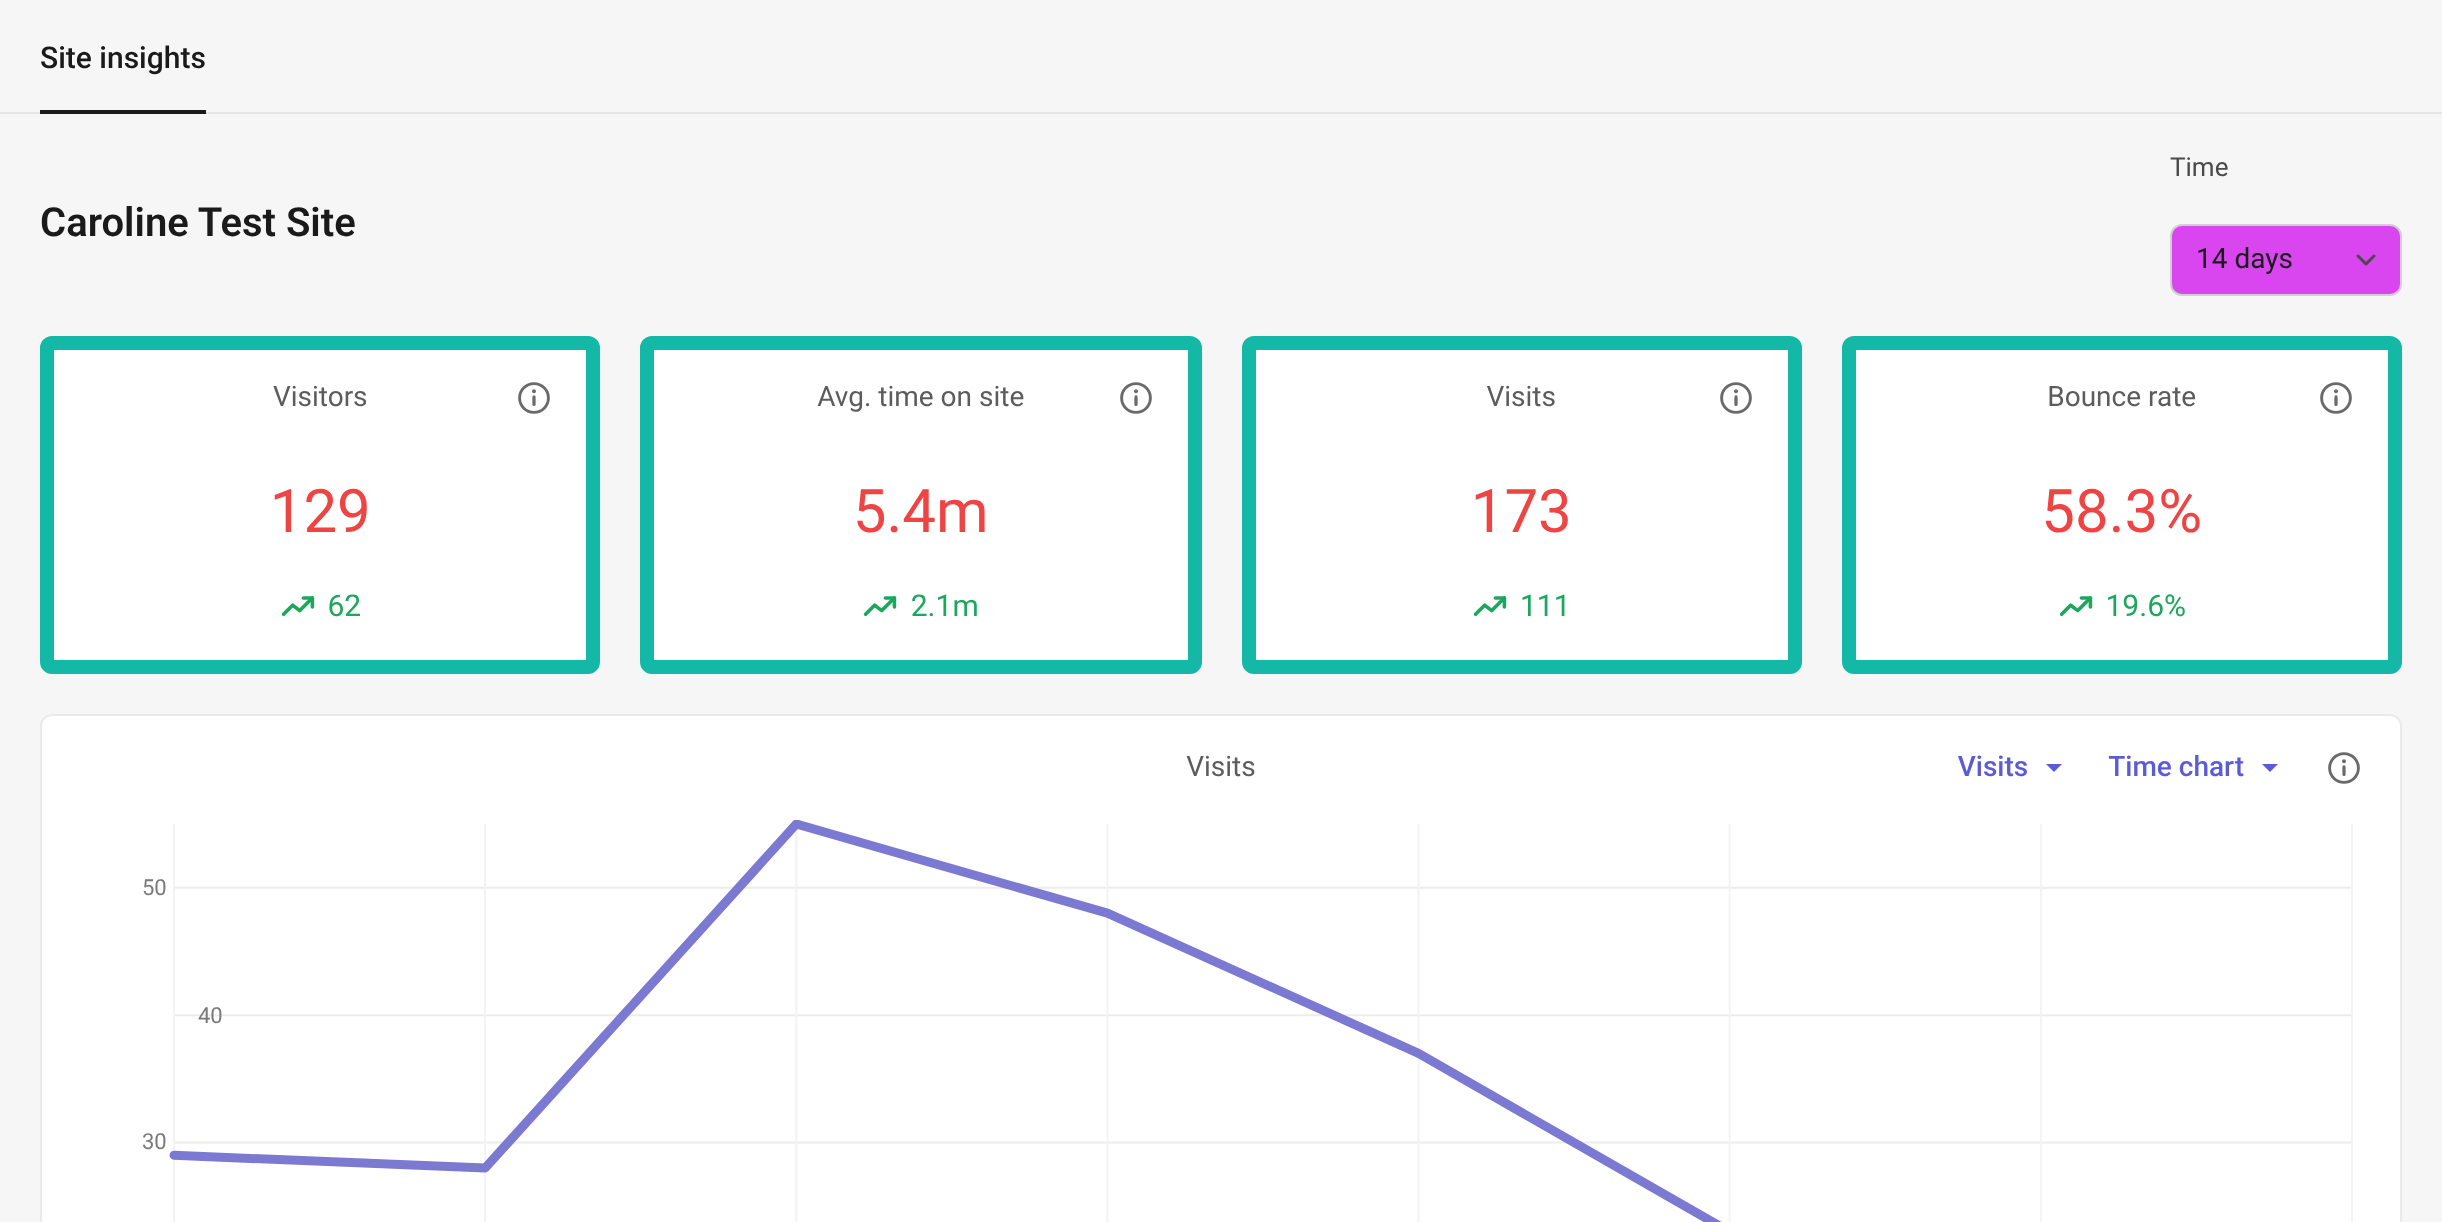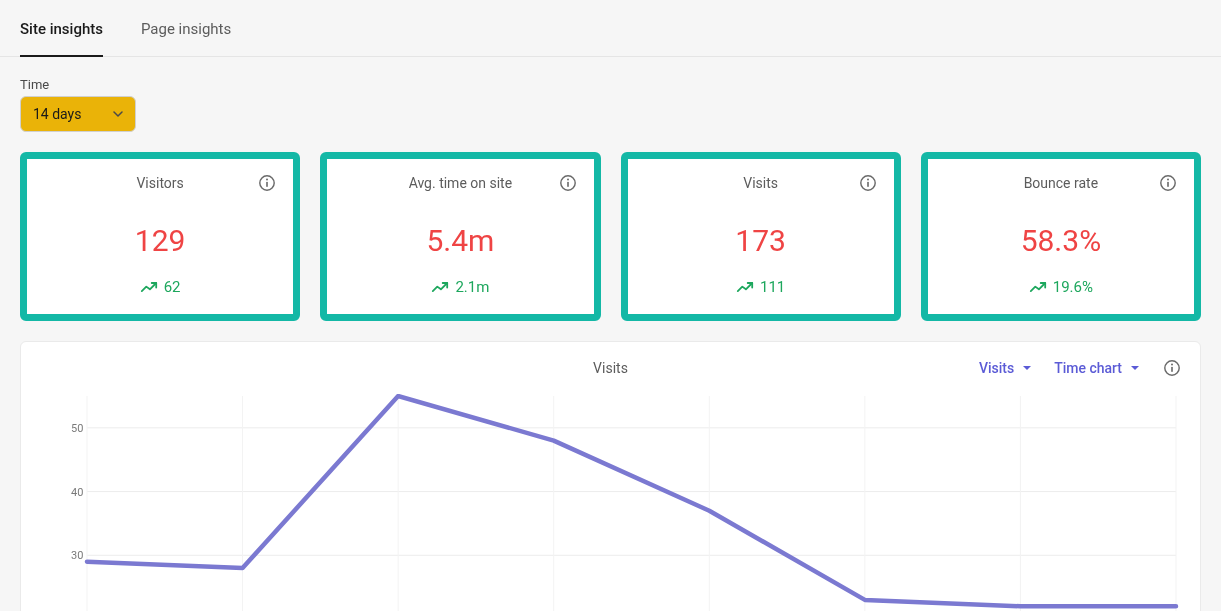--- a/index.html
+++ b/index.html
@@ -48,28 +48,28 @@
   padding: 20px;
 }
 .page-title {
   font-size: 20px;
   font-weight: 600;
   margin-top: 22px;
 }
 .time-group {
   display: flex;
   flex-direction: column;
-  gap: 4px;
+  gap: 20px;
 }
 .time-label-top {
   font-size: 13px;
   color: #4a4a4a;
 }
 .select {
-  background: #eab308;
+  background: #d946ef;
   border: 1px solid #d0d0d0;
   border-radius: 6px;
   height: 36px;
   padding: 0 12px;
   display: flex;
   align-items: center;
   justify-content: space-between;
   min-width: 116px;
   font-size: 14px;
   cursor: pointer;
@@ -183,26 +183,24 @@
   transform: translateY(-50%);
 }
 </style>
 </head>
 <body>
 
 <div class="tabs">
   <div class="tab active">
     <span>Site insights</span>
   </div>
-  <div class="tab">
-    <span>Page insights</span>
-  </div>
 </div>
 
 <div class="header-row">
+  <h1 class="page-title">Caroline Test Site</h1>
   <div class="time-group">
     <span class="time-label-top">Time</span>
     <div class="select">
       <span>14 days</span>
       <svg class="caret-icon" viewBox="0 0 10 6">
           <path d="M1 1 L5 5 L9 1" fill="none" stroke="#4a4a4a" stroke-width="1.5" stroke-linecap="round" stroke-linejoin="round"></path>
         </svg>
     </div>
   </div>
 </div>
@@ -322,17 +320,17 @@
         <line x1="359.1428571428571" x2="359.1428571428571" y1="2" y2="225" stroke="#f3f3f3" stroke-width="1"></line>
         <line x1="514.7142857142857" x2="514.7142857142857" y1="2" y2="225" stroke="#f3f3f3" stroke-width="1"></line>
         <line x1="670.2857142857142" x2="670.2857142857142" y1="2" y2="225" stroke="#f3f3f3" stroke-width="1"></line>
         <line x1="825.8571428571429" x2="825.8571428571429" y1="2" y2="225" stroke="#f3f3f3" stroke-width="1"></line>
         <line x1="981.4285714285713" x2="981.4285714285713" y1="2" y2="225" stroke="#f3f3f3" stroke-width="1"></line>
         <line x1="1137" x2="1137" y1="2" y2="225" stroke="#f3f3f3" stroke-width="1"></line>
         <path d="M48 167.65714285714287 L203.57142857142856 174.02857142857144 L359.1428571428571 2 L514.7142857142857 46.599999999999994 L670.2857142857142 116.68571428571428 L825.8571428571429 205.8857142857143 L981.4285714285713 212.25714285714287 L1137 212.25714285714287" fill="none" stroke="#7b79d1" stroke-width="4.5" stroke-linejoin="round" stroke-linecap="round"></path>
       </svg>
     <div id="y-ticks-container">
         <span class="y-tick" style="top: 161.286px;">30</span>
-        <span class="y-tick" style="top: 97.5714px;">40</span>
+        <span class="y-tick" style="top: 97.5714px; margin-left: 28px;">40</span>
         <span class="y-tick" style="top: 33.8571px;">50</span>
       </div>
   </div>
 </div>
 
 </body></html>

